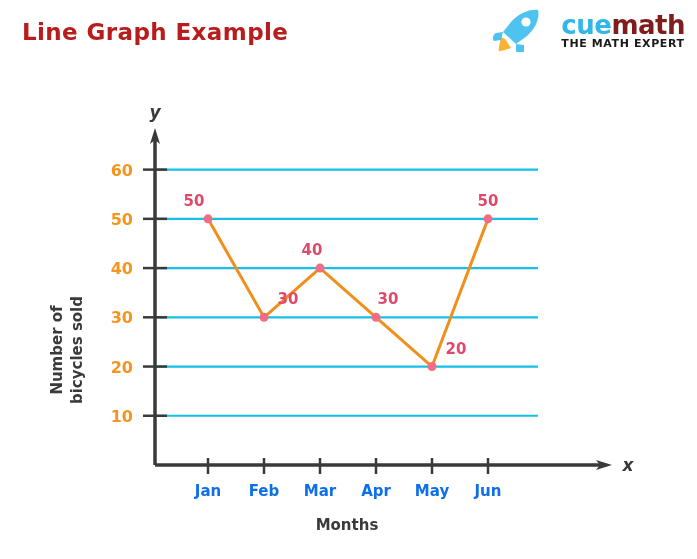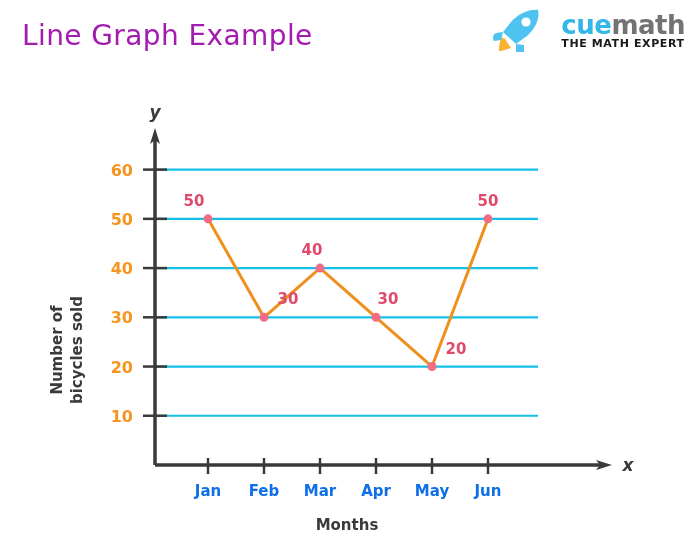--- a/index.html
+++ b/index.html
@@ -13,24 +13,24 @@
     font-family: "DejaVu Sans", sans-serif;
     overflow: hidden;
     position: relative;
   }
 
   
   #page-title {
     position: absolute;
     left: 22px;
     top: 19px;
-    font-size: 28px;
-    font-weight: normal;
+    font-size: 23px;
+    font-weight: bold;
     letter-spacing: 0.4px;
-    color: #a21caf;
+    color: #b91c1c;
     font-family: "DejaVu Sans", sans-serif;
   }
 
   #brand-logo {
     position: absolute;
     right: 12px;
     top: 6px;
     height: 48px;
     display: flex;
     align-items: center;
@@ -38,21 +38,21 @@
   }
   #rocket-icon { width: 52px; height: 44px; flex: none; }
   .brand-text { display: flex; flex-direction: column; line-height: 1; }
   .brand-word {
     font-size: 26px;
     font-weight: bold;
     letter-spacing: -0.5px;
     font-family: "DejaVu Sans", sans-serif;
   }
   .brand-cue { color: #32b7e8; }
-  .brand-math { color: #737373; text-align: center; }
+  .brand-math { color: #7f1d1d; text-align: center; }
   .brand-tagline {
     font-size: 11px;
     font-weight: bold;
     letter-spacing: 0.6px;
     color: #1a1a1a;
     margin-top: 0;
     font-family: "DejaVu Sans", sans-serif;
   }
 
   

